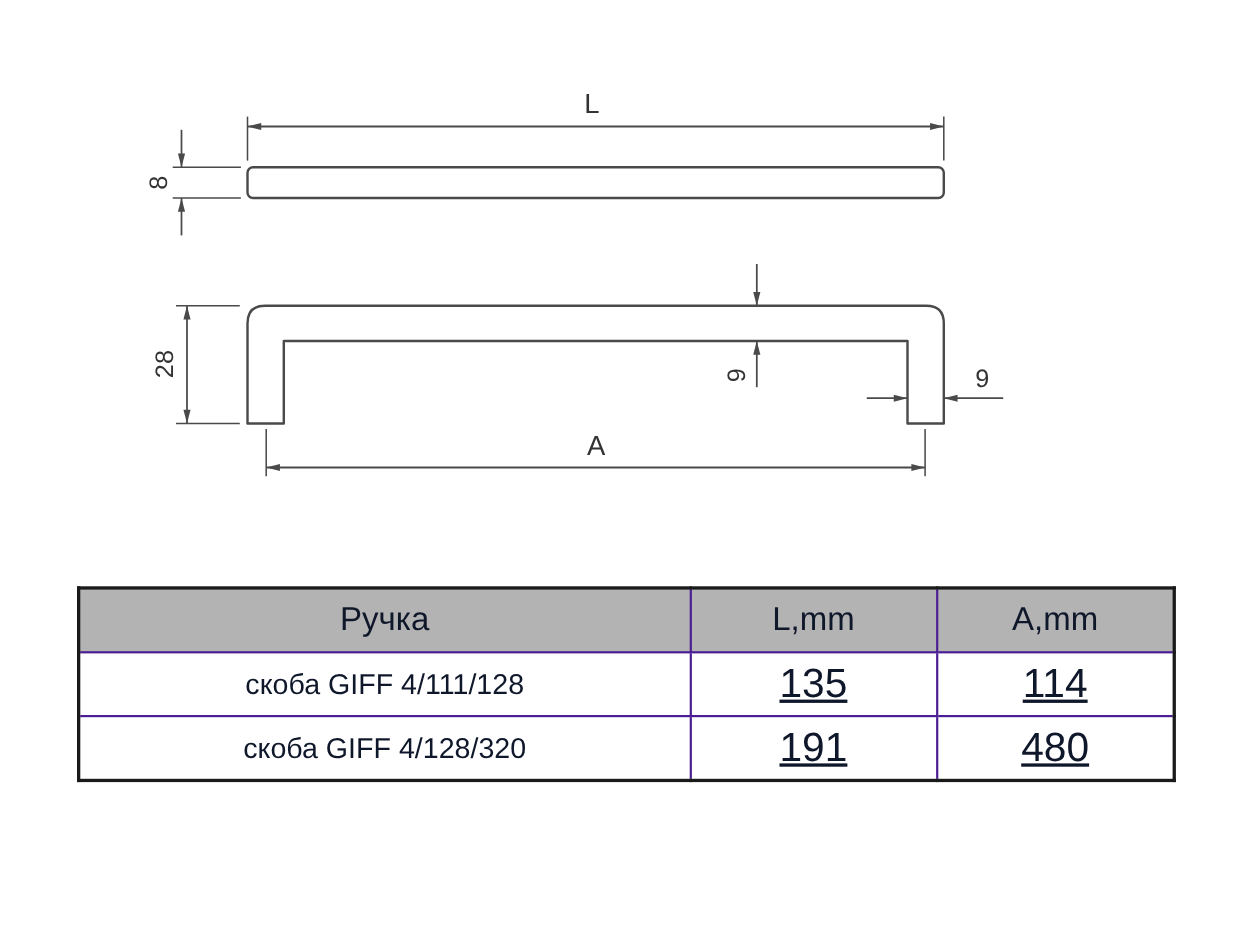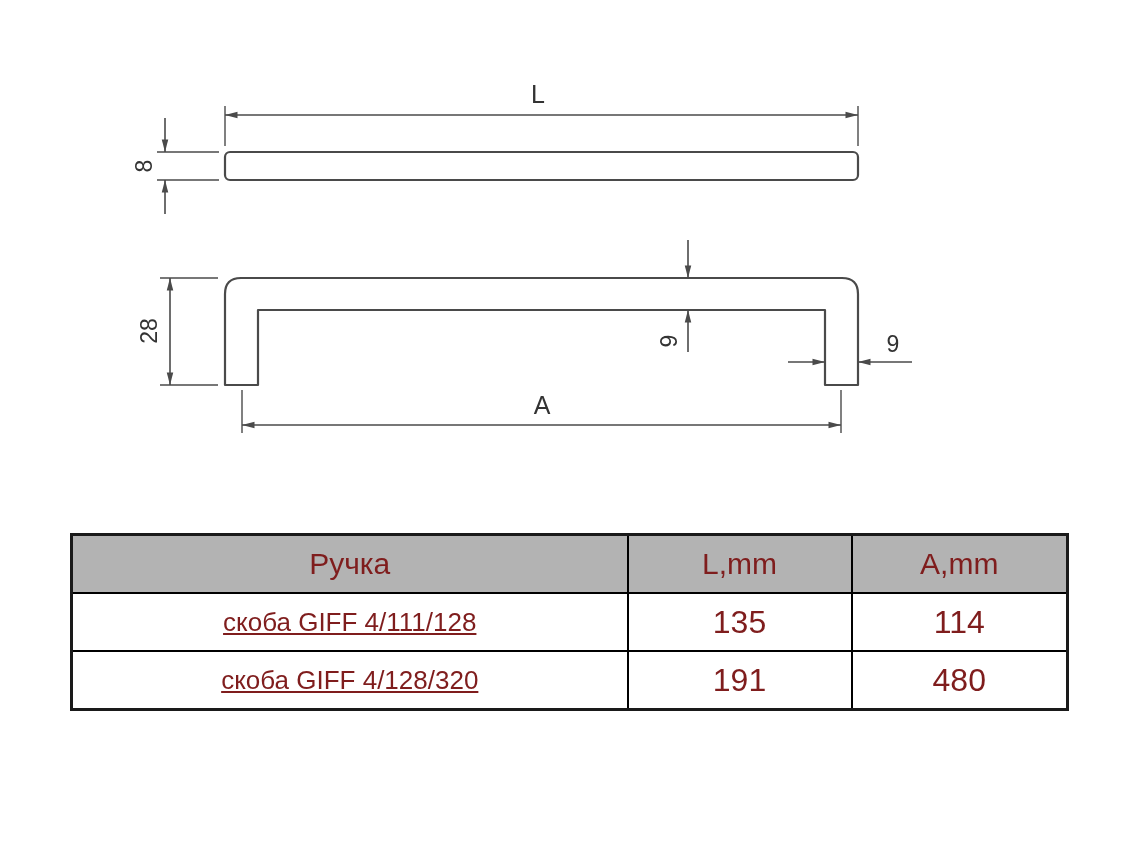--- a/index.html
+++ b/index.html
@@ -47,34 +47,34 @@
   table.spec {
     position: absolute;
     left: 70px;
     top: 533px;
     width: 996px;
     border-collapse: collapse;
     table-layout: fixed;
     border: 3px solid #1a1a1a;
   }
   .spec th, .spec td {
-    border: 2px solid #000000;
+    border: 2px solid #4c1d95;
     text-align: center;
     vertical-align: middle;
     height: 56px;
-    color: #7f1d1d;
+    color: #0f172a;
     padding: 0;
   }
   .spec th {
     background: #b3b3b3;
     font-size: 30px;
     font-weight: 400;
   }
-  .spec td.name { font-size: 26px; text-decoration: underline; }
-  .spec td.num  { font-size: 32px; }
+  .spec td.name { font-size: 26px; }
+  .spec td.num  { font-size: 37px; text-decoration: underline; }
   col.c1 { width: 556px; }
   col.c2 { width: 224px; }
   col.c3 { width: 216px; }
 </style>
 </head>
 <body>
 
 <div class="canvas">
 
   <svg class="drawing" width="1136" height="520" viewBox="0 0 1136 520" xmlns="http://www.w3.org/2000/svg">

